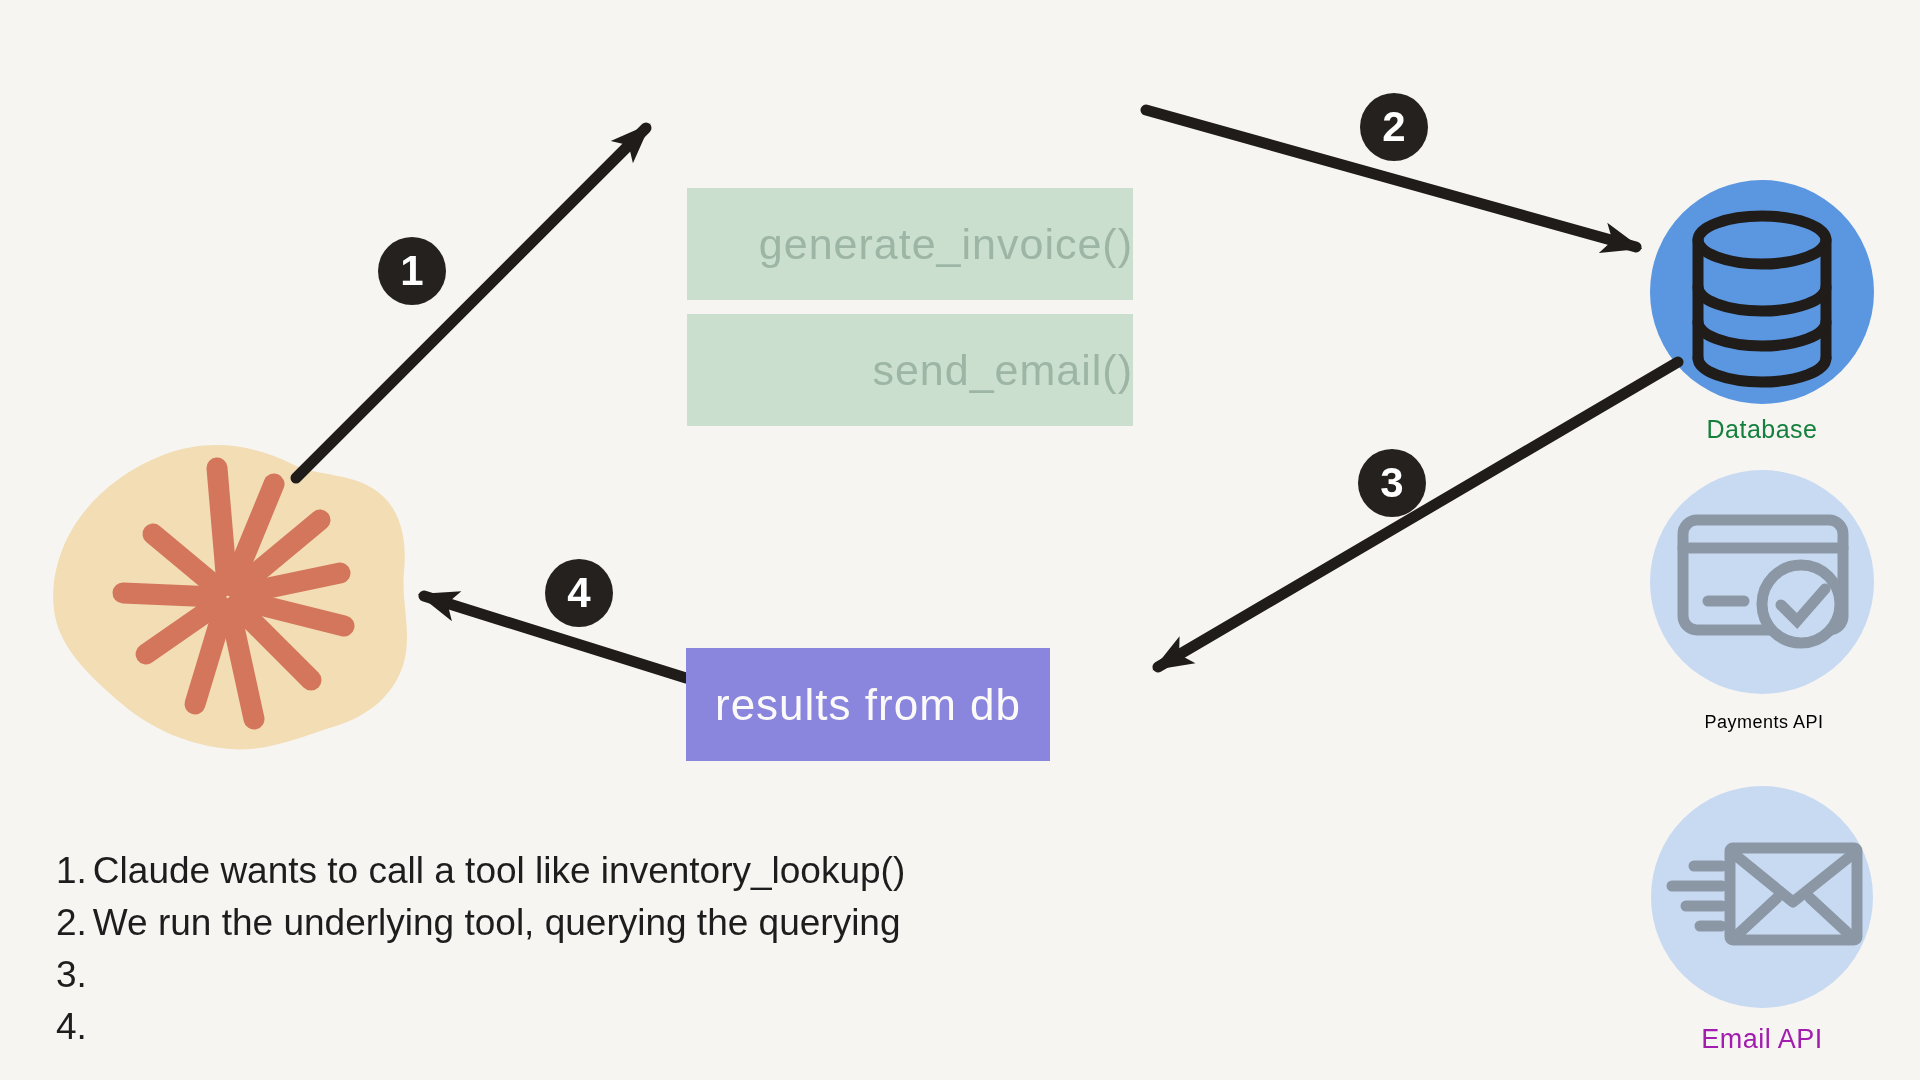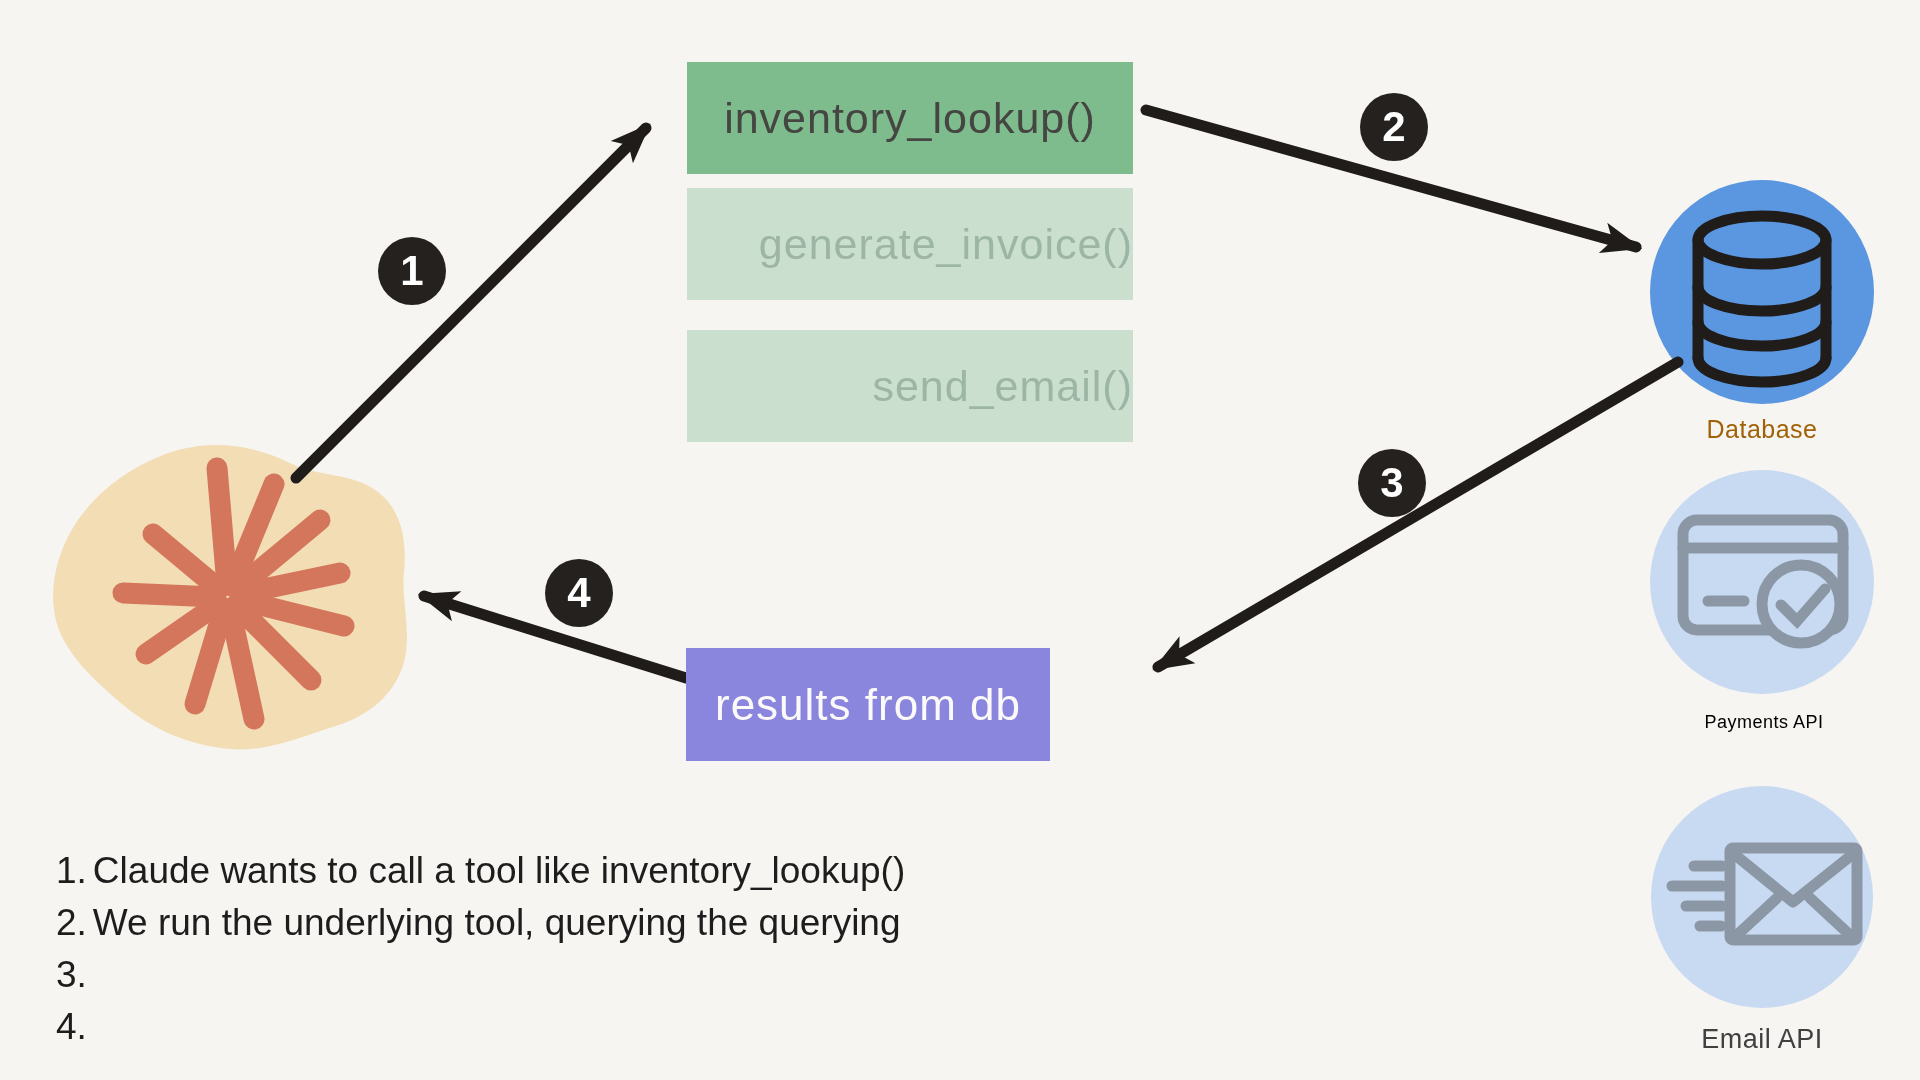--- a/index.html
+++ b/index.html
@@ -13,21 +13,21 @@
   
   .toolbox{
     position:absolute;left:687px;width:446px;height:112px;
     display:flex;align-items:center;justify-content:center;
     font-size:43px;letter-spacing:1px;white-space:nowrap;
   }
   .toolbox.active{background:#7ebc8e;color:#454542;}
   .toolbox.inactive{background:#cadfce;color:#9db5a5;justify-content:flex-end;}
   #tool-0{top:62px}
   #tool-1{top:188px}
-  #tool-2{top:330px}
+  #tool-2{top:314px}
 
   
   .resultbox{
     position:absolute;left:686px;top:624px;width:364px;height:113px;
     background:#8a86de;color:#fbfaf8;
     display:flex;align-items:center;justify-content:center;
     font-size:44px;letter-spacing:1px;white-space:nowrap;margin-top:24px;
   }
 
   
@@ -40,23 +40,23 @@
   #badge-0{left:378px;top:237px}
   #badge-1{left:1360px;top:93px}
   #badge-2{left:1358px;top:449px}
   #badge-3{left:545px;top:559px}
 
   
   .svc-label{
     position:absolute;transform:translateX(-50%);
     white-space:nowrap;text-align:center;
   }
-  #label-database{left:1762px;top:415px;font-size:25px;color:#a16207;font-weight:500;letter-spacing:.5px;}
+  #label-database{left:1762px;top:415px;font-size:25px;color:#15803d;font-weight:500;letter-spacing:.5px;}
   #label-payments{left:1764px;top:712px;font-size:18px;color:#000000;letter-spacing:.5px;}
-  #label-email{left:1762px;top:1024px;font-size:27px;color:#404040;letter-spacing:.5px;}
+  #label-email{left:1762px;top:1024px;font-size:27px;color:#a21caf;letter-spacing:.5px;}
 
   
   .legend{position:absolute;left:56px;top:845px;color:#1d1d1d;}
   .legend-row{display:flex;align-items:baseline;height:52px;font-size:37px;line-height:52px;}
   .legend-row .num{margin-right:6px;}
 </style>
 </head>
 <body>
 
 <div class="canvas">
@@ -127,23 +127,20 @@
     </g>
 
     <g stroke="#1f1c1a" stroke-width="11" stroke-linecap="round" fill="none">
       <line x1="296" y1="478" x2="646" y2="128" marker-end="url(#ah)"></line>
       <line x1="1146" y1="110" x2="1636" y2="247" marker-end="url(#ah)"></line>
       <line x1="1678" y1="362" x2="1158" y2="667" marker-end="url(#ah)"></line>
       <line x1="686" y1="678" x2="424" y2="596" marker-end="url(#ah)"></line>
     </g>
   </svg>
 
-  <div id="tool-0" class="toolbox active">
-    <span>inventory_lookup()</span>
-  </div>
   <div id="tool-1" class="toolbox inactive">
     <span>generate_invoice()</span>
   </div>
   <div id="tool-2" class="toolbox inactive">
     <span>send_email()</span>
   </div>
 
   <div class="resultbox">
     <span>results from db</span>
   </div>

